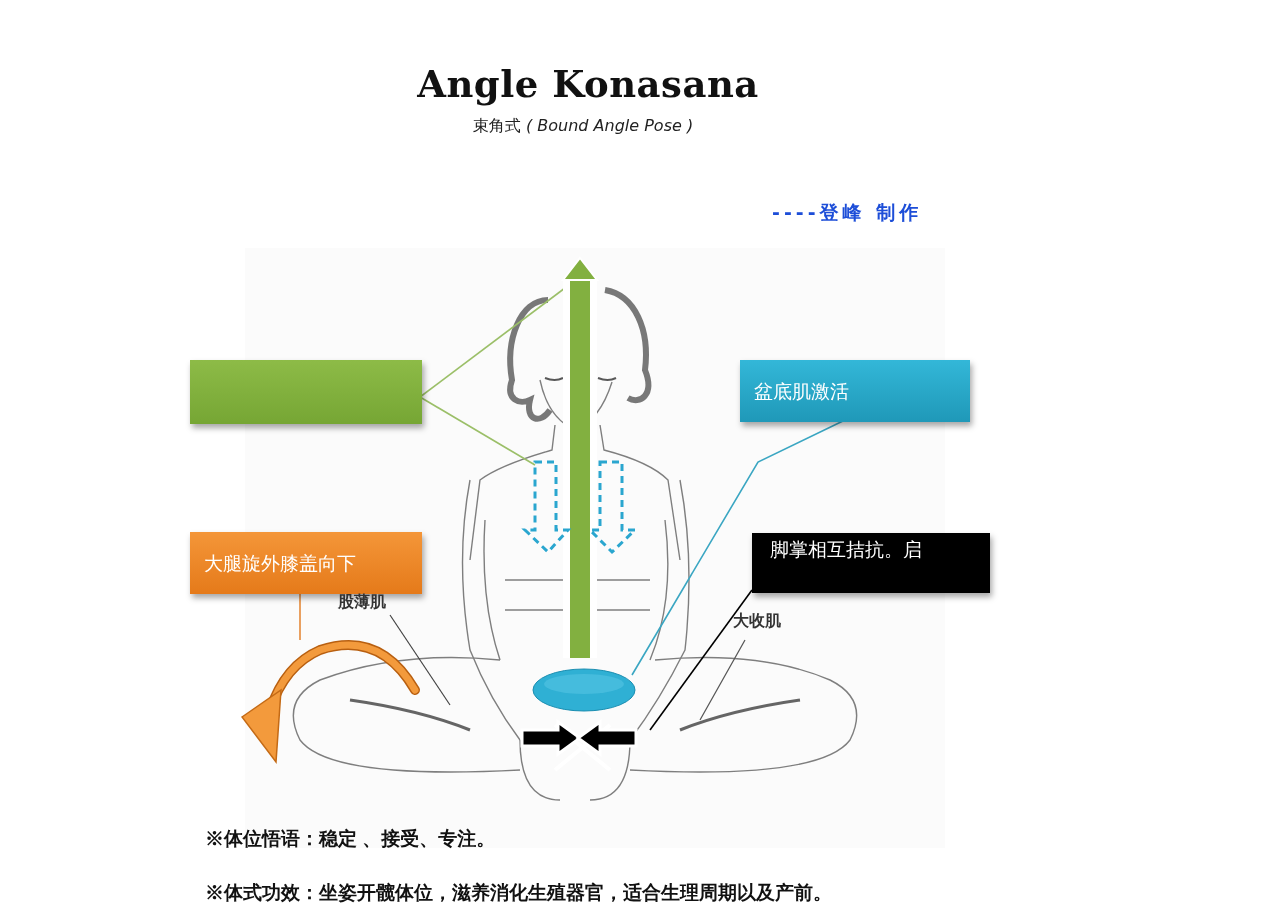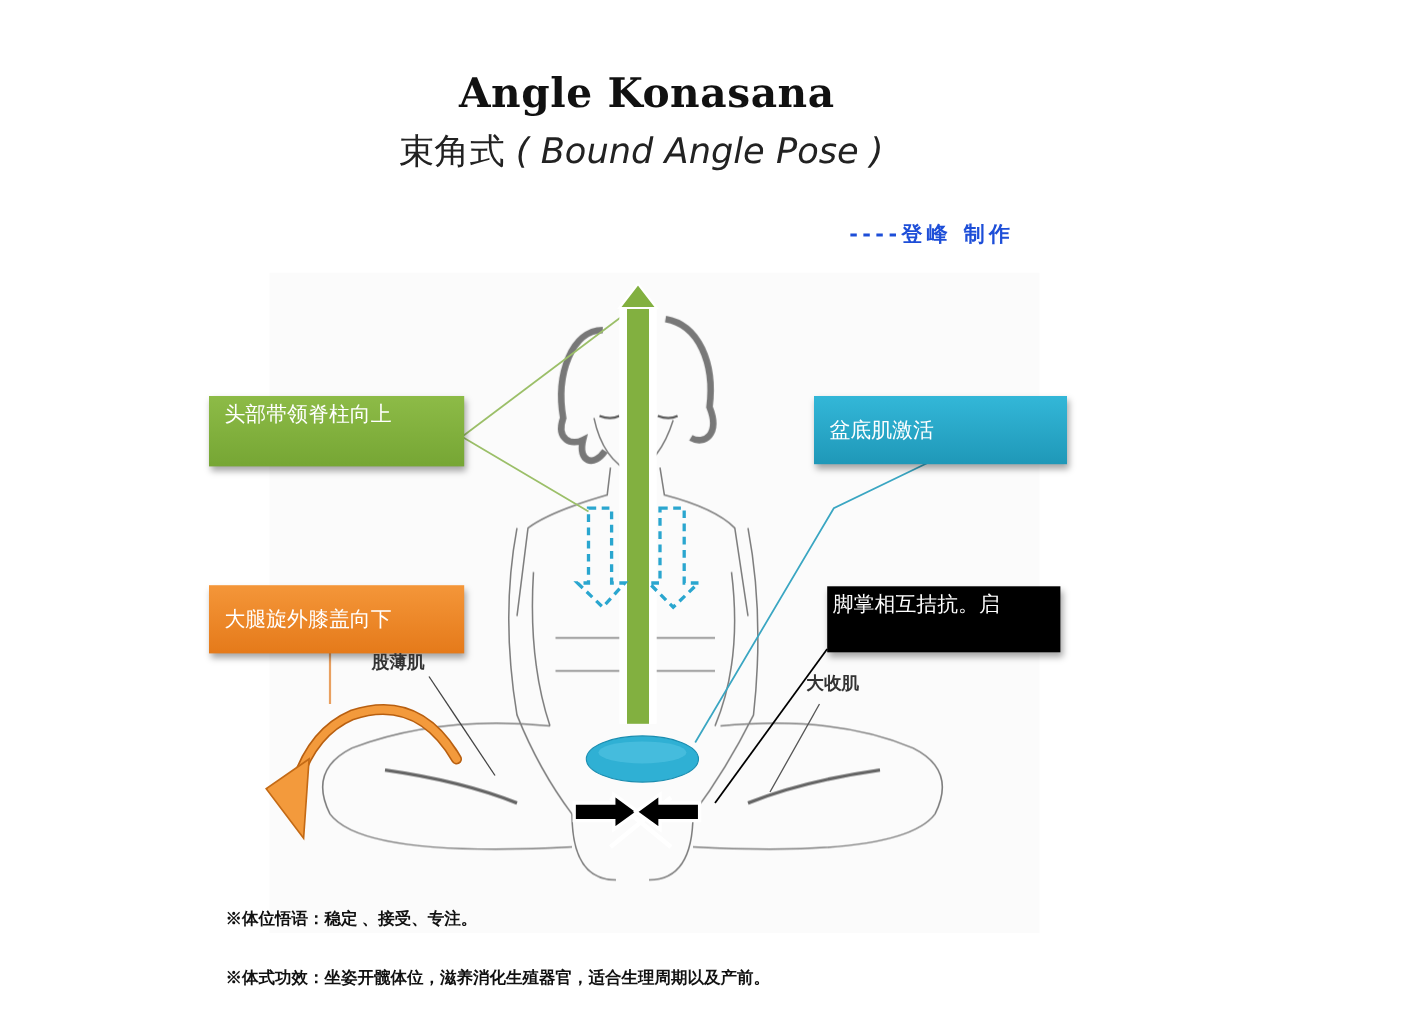--- a/index.html
+++ b/index.html
@@ -9,21 +9,21 @@
     font-family: "DejaVu Sans", "Liberation Sans", sans-serif;
   }
   .abs { position: absolute; }
   .title {
     left: 0; width: 1176px; top: 62px; text-align: center;
     font-family: "DejaVu Serif", "Liberation Serif", serif;
     font-weight: bold; font-size: 37px; color: #111; letter-spacing: 0.5px;
   }
   .subtitle {
     left: 0; width: 1166px; top: 116px; text-align: center;
-    font-size: 32px; color: #222; font-style: italic;
+    font-size: 16px; color: #222; font-style: italic;
   }
   .subtitle .cn { font-style: normal; }
   .credit {
     left: 772px; top: 200px; font-size: 19px; color: #1d4ed8; font-weight: bold;
     letter-spacing: 4px;
   }
   .illus { left: 245px; top: 248px; width: 700px; height: 600px; background: #fbfbfb; }
   .label {
     position: absolute; color: #fff; font-size: 19px; line-height: 27px;
     padding: 4px 14px; box-shadow: 2px 4px 6px rgba(0,0,0,0.35);
@@ -37,28 +37,28 @@
     background: linear-gradient(#33b7d8, #1f98b8);
     display: flex; align-items: center;
   }
   .lbl-orange {
     left: 190px; top: 532px; width: 204px; height: 54px;
     background: linear-gradient(#f49639, #e57a1a);
     display: flex; align-items: center;
   }
   .lbl-black {
     left: 752px; top: 533px; width: 202px; height: 54px;
-    background: #000; line-height: 26px; padding: 3px 5px;
+    background: #000; line-height: 26px; padding: 3px 18px;
   }
   .muscle {
     position: absolute; font-size: 16px; color: #333; font-weight: bold;
   }
   .note {
-    position: absolute; left: 205px; font-size: 15px; color: #111; font-weight: bold;
-    font-family: Liberation Serif, serif;
+    position: absolute; left: 205px; font-size: 19px; color: #111; font-weight: bold;
+    font-family: Liberation Sans, sans-serif;
   }
 </style>
 </head>
 <body>
 
 <div class="abs title">Angle Konasana</div>
 <div class="abs subtitle">
   <span class="cn">束角式</span>
   <span>( Bound Angle Pose )</span>
 </div>
@@ -122,21 +122,20 @@
   </g>
 
   <g>
     <path d="M415 690 Q380 630 320 650 Q285 665 270 710" fill="none" stroke="#b85f10" stroke-width="10" stroke-linecap="round"></path>
     <path d="M415 690 Q380 630 320 650 Q285 665 270 710" fill="none" stroke="#f39a3c" stroke-width="7" stroke-linecap="round"></path>
     <polygon points="242,717 281,690 276,762" fill="#f39a3c" stroke="#c46a15" stroke-width="1.5"></polygon>
   </g>
 </svg>
 
 <div class="label lbl-green">
-  <div>头部带领脊柱向上</div>
 </div>
 <div class="label lbl-blue">
   <span>盆底肌激活</span>
 </div>
 <div class="label lbl-orange">
   <span>大腿旋外膝盖向下</span>
 </div>
 <div class="label lbl-black">
   <div>脚掌相互拮抗。启</div>
 </div>

